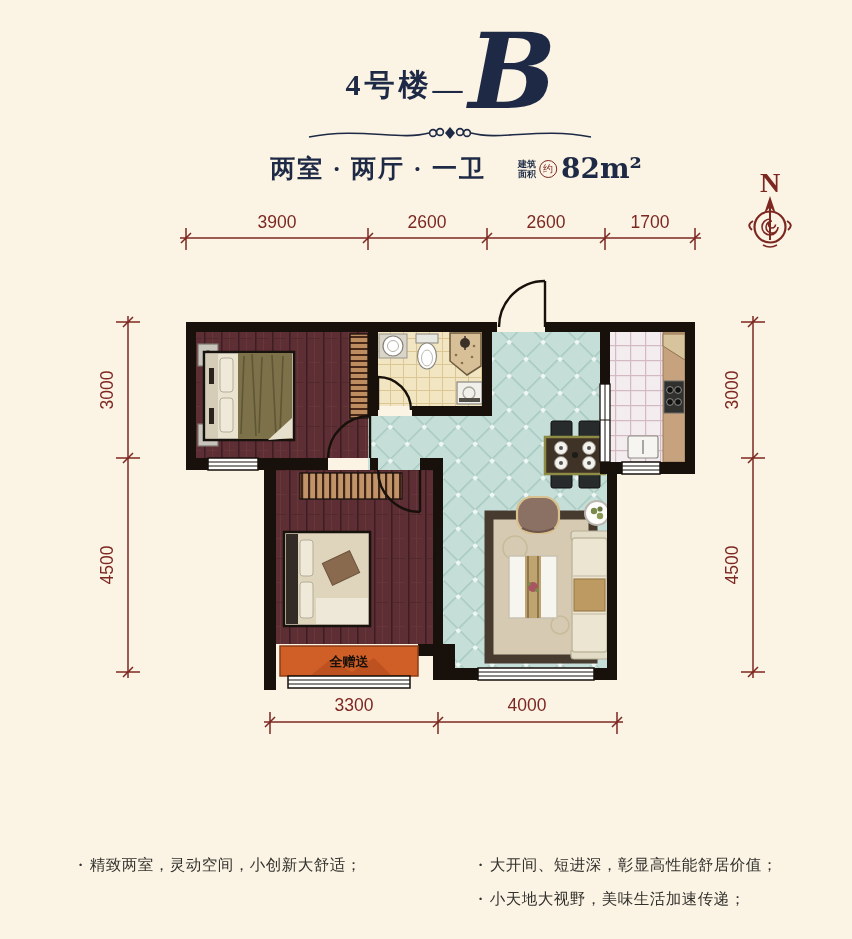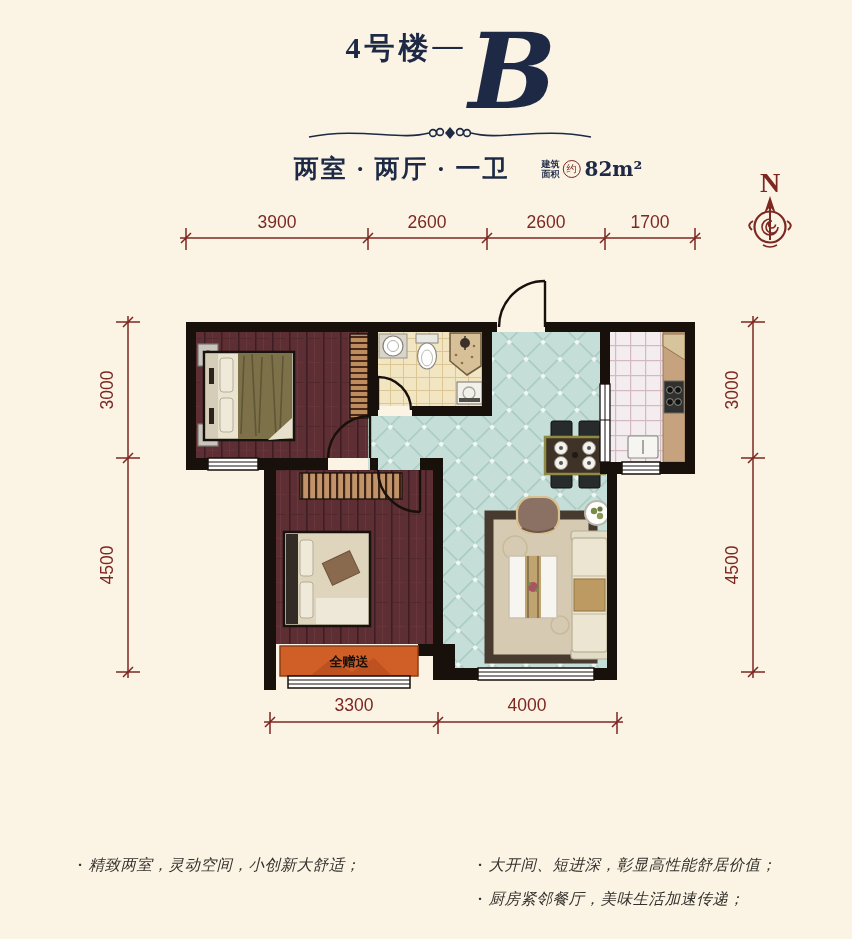--- a/index.html
+++ b/index.html
@@ -2,37 +2,37 @@
 <html><head>
 <meta charset="utf-8">
 <style>
   html,body{margin:0;padding:0;}
   body{font-family:"Liberation Sans",sans-serif;}
   #stage{position:relative;width:852px;height:939px;background:#fbf4e5;overflow:hidden;}
   #plan-svg{position:absolute;left:0;top:0;z-index:1;}
   .layer{position:absolute;z-index:2;}
 
   
-  #title-block{left:450px;top:28px;transform:translateX(-50%);display:flex;align-items:flex-start;white-space:nowrap;}
+  #title-block{left:450px;top:28px;transform:translateX(-50%);display:flex;align-items:flex-end;white-space:nowrap;}
   .t-small{font-family:"Liberation Serif","DejaVu Serif",serif;font-weight:bold;font-size:30px;color:#1d2945;letter-spacing:4px;padding-bottom:10px;}
   .t-big{font-family:"DejaVu Serif","Liberation Serif",serif;font-style:italic;font-weight:bold;font-size:104px;line-height:0.85;color:#1d2945;margin:0 -2px 0 2px;}
   #flourish{left:450px;top:122px;transform:translateX(-50%);}
 
   
-  #subtitle{left:468px;top:152px;transform:translateX(-50%);display:flex;align-items:center;white-space:nowrap;}
+  #subtitle{left:456px;top:152px;transform:translateX(-50%);display:flex;align-items:center;white-space:nowrap;}
   .s-rooms{font-family:"Liberation Serif","DejaVu Serif",serif;font-weight:bold;font-size:25px;color:#1d2945;letter-spacing:2px;}
   .s-arealabel{display:flex;flex-direction:column;justify-content:center;font-size:9px;line-height:10px;color:#1d2945;margin:0 3px 0 12px;font-weight:bold;padding-left:20px;}
   .s-approx{width:16px;height:16px;border:1px solid #7d2721;border-radius:50%;color:#7d2721;font-size:10px;line-height:16px;text-align:center;margin-right:4px;}
-  .s-area{font-family:"DejaVu Serif","Liberation Serif",serif;font-size:20px;color:#1d2945;font-weight:bold;}
+  .s-area{font-family:"DejaVu Serif","Liberation Serif",serif;font-size:28px;color:#1d2945;font-weight:bold;}
 
   
   .feature-col{top:848px;width:400px;}
   #features-left{left:78px;}
   #features-right{left:478px;}
-  .feature-line{font-family:"Liberation Serif","DejaVu Serif",serif;font-size:15.5px;color:#33312c;line-height:34px;letter-spacing:0.5px;white-space:nowrap;font-style:italic;}
+  .feature-line{font-family:"Liberation Serif","DejaVu Serif",serif;font-size:15.5px;color:#33312c;line-height:34px;letter-spacing:0.5px;white-space:nowrap;}
   .bullet{margin-right:6px;font-weight:bold;}
 </style>
 </head>
 <body>
 
 <div id="stage">
 
   <svg id="plan-svg" width="852" height="939" viewBox="0 0 852 939">
     <defs>
       <pattern id="wood" width="17" height="44" patternUnits="userSpaceOnUse">
@@ -352,16 +352,16 @@
     </span>
     <span class="s-approx">约</span>
     <span class="s-area">82m²</span>
   </div>
 
   <div class="layer feature-col" id="features-left">
     <div class="feature-line"><span class="bullet">·</span><span>精致两室，灵动空间，小创新大舒适；</span></div>
   </div>
   <div class="layer feature-col" id="features-right">
     <div class="feature-line"><span class="bullet">·</span><span>大开间、短进深，彰显高性能舒居价值；</span></div>
-    <div class="feature-line"><span class="bullet">·</span><span>厨房紧邻餐厅，美味生活加速传递；</span></div>
+    <div class="feature-line"><span class="bullet">·</span><span>小天地大视野，美味生活加速传递；</span></div>
   </div>
 
 </div>
 
 </body></html>

